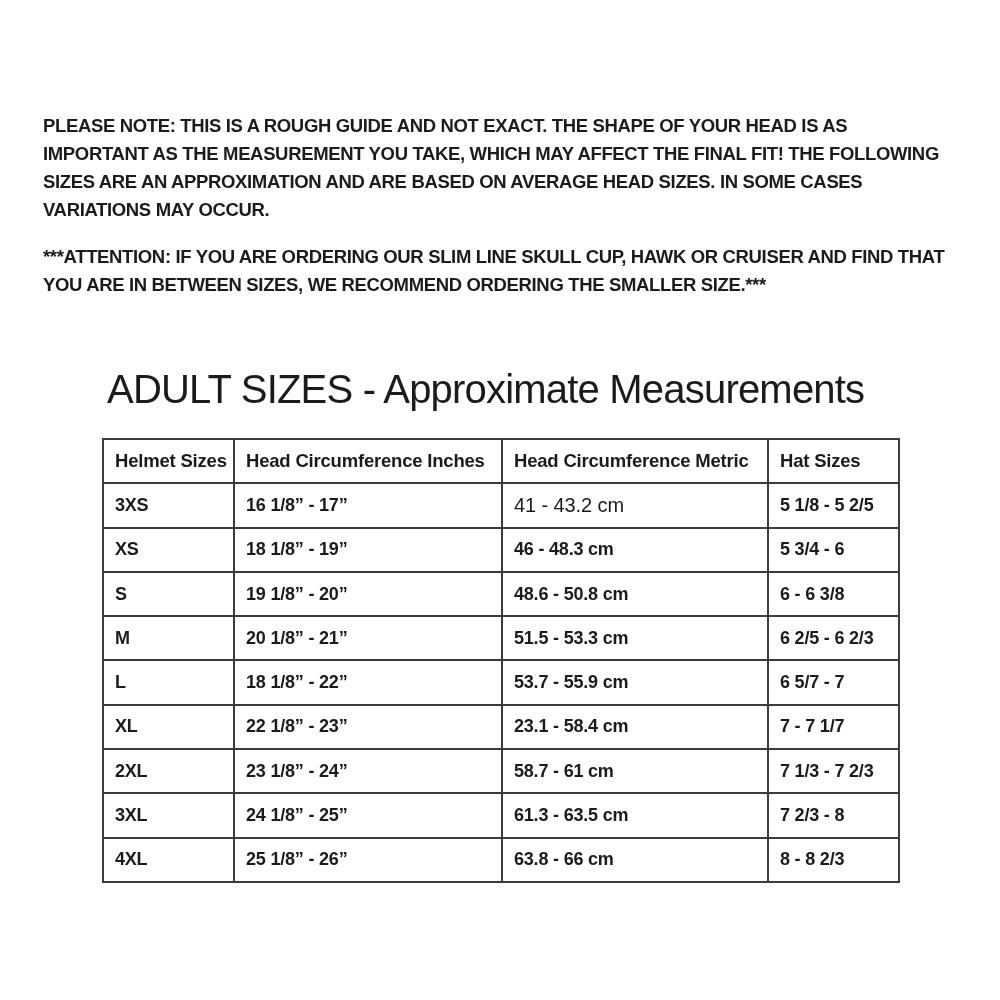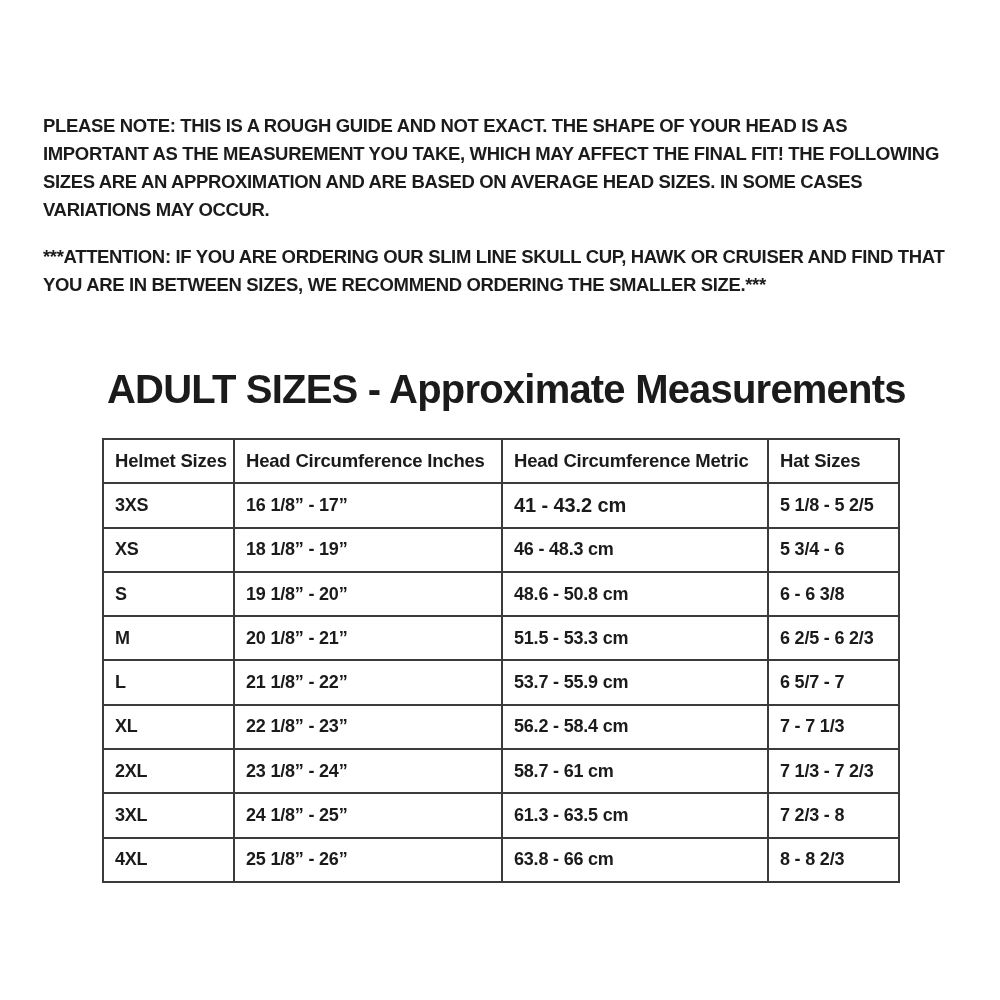--- a/index.html
+++ b/index.html
@@ -15,21 +15,21 @@
   .note {
     font-weight: 700;
     font-size: 18.5px;
     line-height: 28px;
     letter-spacing: -0.35px;
   }
   #note1 { margin: 112px 46px 16px 43px; }
   #note2 { margin: 19px 46px 8px 43px; }
   .page-title {
     font-size: 40px;
-    font-weight: 700;
+    font-weight: 400;
     letter-spacing: -0.8px;
     margin: 68px 0 0 107px;
     white-space: nowrap;
   }
   table.size-table {
     border-collapse: collapse;
     table-layout: fixed;
     margin: 26px 0 0 102px;
     width: 796px;
   }
@@ -44,21 +44,21 @@
     letter-spacing: -0.2px;
     overflow: hidden;
     white-space: nowrap;
   }
   .size-table th { font-size: 18.5px; }
   .col-size   { width: 131px; }
   .col-inches { width: 268px; }
   .col-metric { width: 266px; }
   .col-hat    { width: 131px; }
   td.metric-emph {
-    font-weight: 700;
+    font-weight: 400;
     font-size: 20px;
     letter-spacing: -0.1px;
   }
 </style>
 </head>
 <body>
 
 <p class="note" id="note1">PLEASE NOTE: THIS IS A ROUGH GUIDE AND NOT EXACT. THE SHAPE OF YOUR HEAD IS AS IMPORTANT AS THE MEASUREMENT YOU TAKE, WHICH MAY AFFECT THE FINAL FIT! THE FOLLOWING SIZES ARE AN APPROXIMATION AND ARE BASED ON AVERAGE HEAD SIZES. IN SOME CASES VARIATIONS MAY OCCUR.</p>
 <p class="note" id="note2">***ATTENTION: IF YOU ARE ORDERING OUR SLIM LINE SKULL CUP, HAWK OR CRUISER AND FIND THAT YOU ARE IN BETWEEN SIZES, WE RECOMMEND ORDERING THE SMALLER SIZE.***</p>
 
@@ -99,29 +99,29 @@
       <td>6 - 6 3/8</td>
     </tr>
     <tr>
       <td>M</td>
       <td>20 1/8” - 21”</td>
       <td>51.5 - 53.3 cm</td>
       <td>6 2/5 - 6 2/3</td>
     </tr>
     <tr>
       <td>L</td>
-      <td>21 1/8” - 22”</td>
+      <td>18 1/8” - 22”</td>
       <td>53.7 - 55.9 cm</td>
       <td>6 5/7 - 7</td>
     </tr>
     <tr>
       <td>XL</td>
       <td>22 1/8” - 23”</td>
-      <td>56.2 - 58.4 cm</td>
-      <td>7 - 7 1/3</td>
+      <td>23.1 - 58.4 cm</td>
+      <td>7 - 7 1/7</td>
     </tr>
     <tr>
       <td>2XL</td>
       <td>23 1/8” - 24”</td>
       <td>58.7 - 61 cm</td>
       <td>7 1/3 - 7 2/3</td>
     </tr>
     <tr>
       <td>3XL</td>
       <td>24 1/8” - 25”</td>

